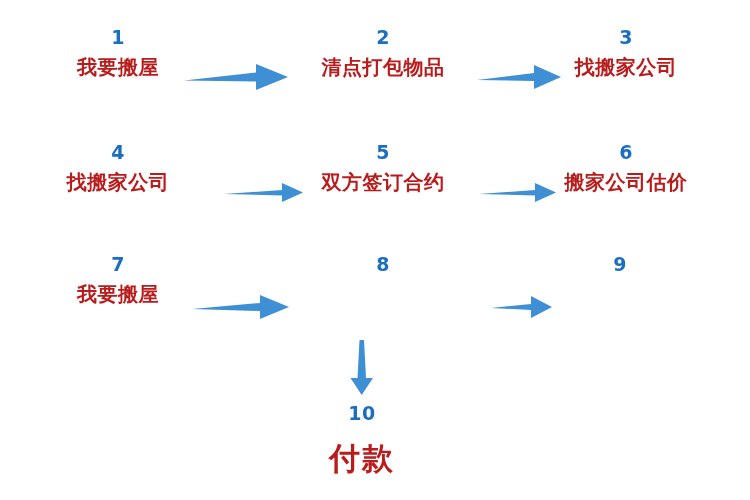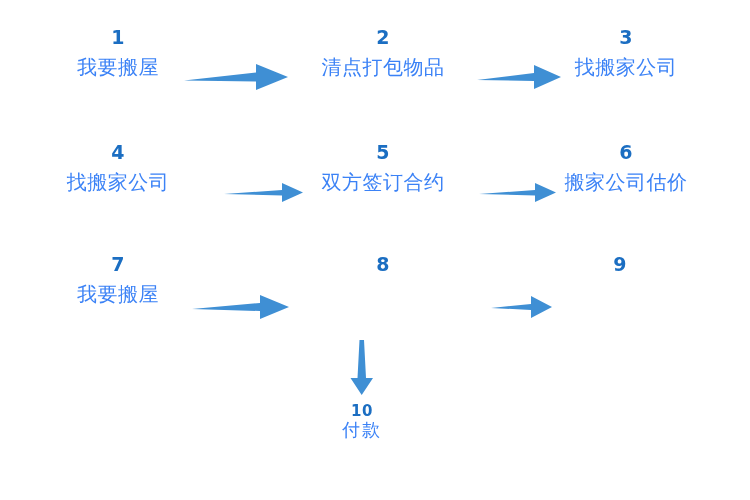--- a/index.html
+++ b/index.html
@@ -28,35 +28,35 @@
   .step-number {
     display: block;
     color: #1b6ec2;
     font-size: 19px;
     font-weight: bold;
     line-height: 1;
     letter-spacing: 0.5px;
   }
   .step-label {
     display: block;
-    color: #3b82f6;
+    color: #b91c1c;
     font-size: 20px;
-    font-weight: normal;
+    font-weight: bold;
     line-height: 1.15;
     margin-top: 9px;
     letter-spacing: 0.5px;
   }
 
   
   .step.final .step-number {
-    font-size: 15px;
+    font-size: 19px;
   }
   .step.final .step-label {
-    font-size: 18px;
-    margin-top: 1px;
+    font-size: 31px;
+    margin-top: 18px;
     letter-spacing: 2px;
   }
 
   
   .arrow {
     position: absolute;
   }
   .arrow svg {
     display: block;
     overflow: visible;

